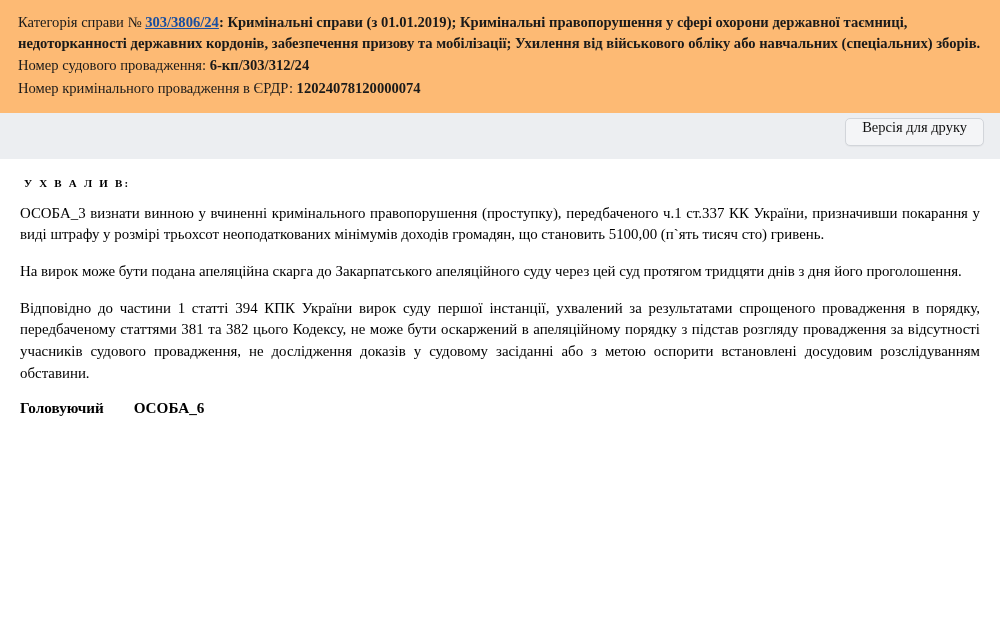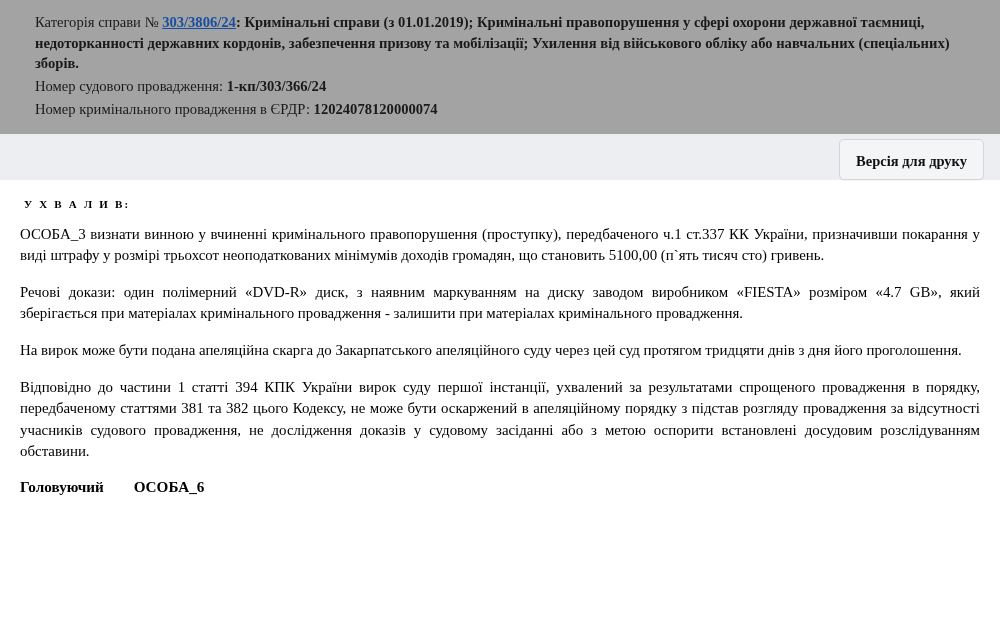--- a/index.html
+++ b/index.html
@@ -16,22 +16,22 @@
   }
   .page {
     width: 1000px;
     height: 632px;
     position: relative;
     background: #ffffff;
   }
 
   
   .meta-block {
-    background: #a3a3a3;
-    padding: 12px 18px 14px 35px;
+    background: #fdba74;
+    padding: 12px 18px 14px 18px;
     box-sizing: border-box;
   }
   .meta-line {
     font-size: 14.6px;
     line-height: 1.42;
     color: #1a1a1a;
   }
   .meta-line.first {
     margin-bottom: 2px;
   }
@@ -58,27 +58,26 @@
     position: relative;
     box-sizing: border-box;
   }
   .print-button {
     position: absolute;
     right: 16px;
     top: 5px;
     background: #f4f5f7;
     border: 1px solid #d2d5da;
     border-radius: 5px;
-    padding: 13px 16px 9px 16px;
+    padding: 0 16px 9px 16px;
     font-size: 14.5px;
     font-family: "Liberation Serif", "DejaVu Serif", serif;
     color: #111111;
     cursor: pointer;
     box-shadow: 0 1px 1px rgba(0,0,0,0.04);
-    font-weight: bold;
   }
 
   
   .doc-body {
     padding: 14px 20px 0 20px;
     box-sizing: border-box;
   }
   .verdict-heading {
     font-size: 11px;
     font-weight: bold;
@@ -110,37 +109,36 @@
 
 <div class="page">
 
   <div class="meta-block">
     <div class="meta-line first">
       <span class="meta-label">Категорія справи №</span>
       <span class="case-link">303/3806/24</span><span class="meta-strong">: Кримінальні справи (з 01.01.2019); Кримінальні правопорушення у сфері охорони державної таємниці, недоторканності державних кордонів, забезпечення призову та мобілізації; Ухилення від військового обліку або навчальних (спеціальних) зборів.</span>
     </div>
     <div class="meta-line meta-row">
       <span>Номер судового провадження:</span>
-      <span class="meta-strong">1-кп/303/366/24</span>
+      <span class="meta-strong">6-кп/303/312/24</span>
     </div>
     <div class="meta-line meta-row">
       <span>Номер кримінального провадження в ЄРДР:</span>
       <span class="meta-strong">12024078120000074</span>
     </div>
   </div>
 
   <div class="print-bar">
     <button class="print-button">Версія для друку</button>
   </div>
 
   <div class="doc-body">
     <div class="verdict-heading">У Х В А Л И В:</div>
 
     <p class="para">ОСОБА_3 визнати винною у вчиненні кримінального правопорушення (проступку), передбаченого ч.1 ст.337 КК України, призначивши покарання у виді штрафу у розмірі трьохсот неоподаткованих мінімумів доходів громадян, що становить 5100,00 (п`ять тисяч сто) гривень.</p>
-    <p class="para">Речові докази: один полімерний «DVD-R» диск, з наявним маркуванням на диску заводом виробником «FIESTA» розміром «4.7 GB», який зберігається при матеріалах кримінального провадження - залишити при матеріалах кримінального провадження.</p>
     <p class="para">На вирок може бути подана апеляційна скарга до Закарпатського апеляційного суду через цей суд протягом тридцяти днів з дня його проголошення.</p>
     <p class="para">Відповідно до частини 1 статті 394 КПК України вирок суду першої інстанції, ухвалений за результатами спрощеного провадження в порядку, передбаченому статтями 381 та 382 цього Кодексу, не може бути оскаржений в апеляційному порядку з підстав розгляду провадження за відсутності учасників судового провадження, не дослідження доказів у судовому засіданні або з метою оспорити встановлені досудовим розслідуванням обставини.</p>
 
     <div class="signature">
       <span>Головуючий</span>
       <span class="sig-name">ОСОБА_6</span>
     </div>
   </div>
 
 </div>

